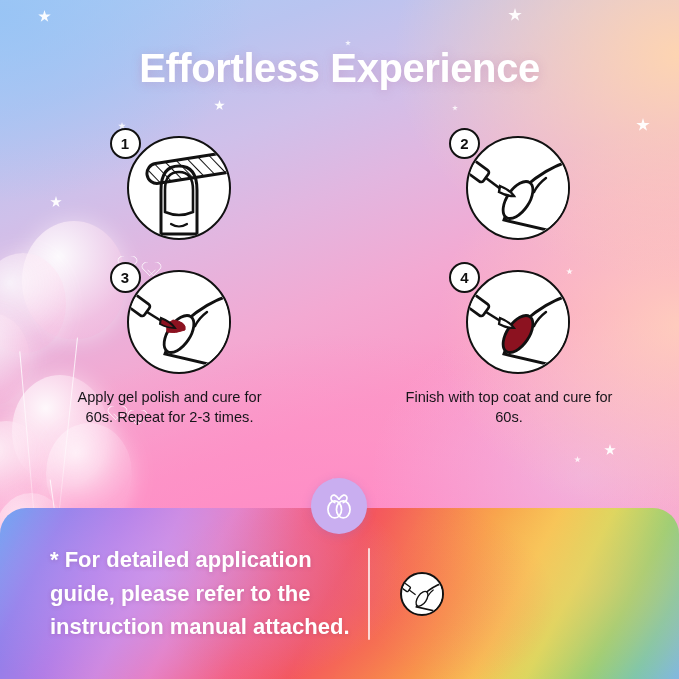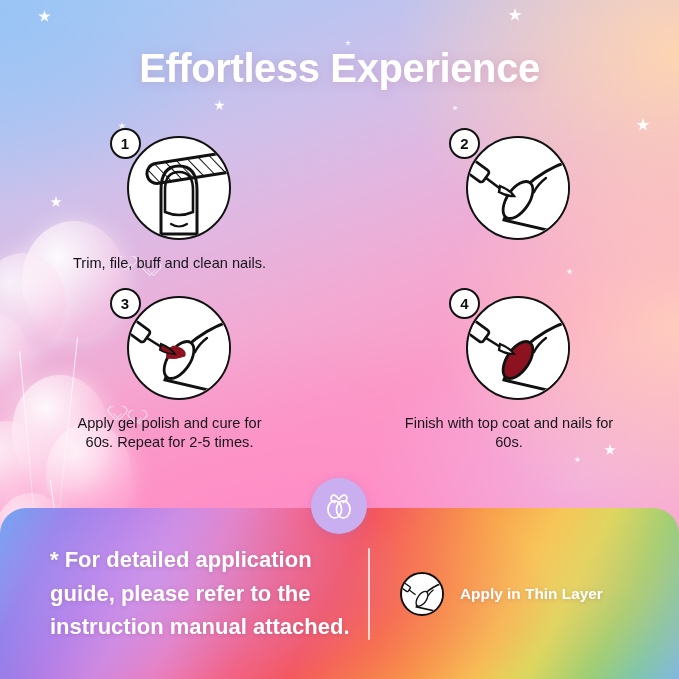--- a/index.html
+++ b/index.html
@@ -218,21 +218,20 @@
                 <path d="M42 86 Q50 91 58 86" fill="none" stroke="#111" stroke-width="2.2" stroke-linecap="round"></path>
                 <g transform="rotate(-9 50 34)">
                   <rect x="18" y="22" width="88" height="20" rx="10" fill="url(#hatch1)" stroke="#111" stroke-width="3"></rect>
                   <path d="M102 24 L110 40 L100 44 Z" fill="#fff" stroke="#111" stroke-width="3"></path>
                 </g>
               </g>
             </svg>
           </div>
           <div class="badge">1</div>
         </div>
-        <div class="caption">Trim, file, buff and clean nails.</div>
       </div>
 
       <div class="step">
         <div class="illus-wrap">
           <div class="circle-art">
             <svg viewBox="0 0 100 100" width="100" height="100">
               <defs>
                   <clipPath id="clip2">
                     <circle cx="50" cy="50" r="50"></circle>
                   </clipPath>
@@ -272,21 +271,21 @@
                 <ellipse cx="50" cy="62" rx="11" ry="21" transform="rotate(34 50 62)" fill="#fff" stroke="#111" stroke-width="2.8"></ellipse>
                 <path d="M44 48 Q58 50 56 58 Q46 62 38 60 Q36 52 44 48 Z" fill="#8c1220" stroke="#8c1220" stroke-width="1"></path>
                 <rect x="-2" y="26" width="22" height="14" rx="3" transform="rotate(36 9 33)" fill="#fff" stroke="#111" stroke-width="2.8"></rect>
                 <path d="M18 40 L34 50" stroke="#111" stroke-width="2.6"></path>
                 <path d="M32 46 Q42 50 46 56 Q38 56 31 52 Z" fill="#8c1220" stroke="#111" stroke-width="2"></path>
               </g>
             </svg>
           </div>
           <div class="badge">3</div>
         </div>
-        <div class="caption">Apply gel polish and cure for 60s. Repeat for 2-5 times.</div>
+        <div class="caption">Apply gel polish and cure for 60s. Repeat for 2-3 times.</div>
       </div>
 
       <div class="step">
         <div class="illus-wrap">
           <div class="circle-art">
             <svg viewBox="0 0 100 100" width="100" height="100">
               <defs>
                   <clipPath id="clip4">
                     <circle cx="50" cy="50" r="50"></circle>
                   </clipPath>
@@ -297,21 +296,21 @@
                 <path d="M66 54 Q62 48 56 50" fill="none" stroke="#111" stroke-width="2.4" stroke-linecap="round"></path>
                 <ellipse cx="50" cy="62" rx="11" ry="21" transform="rotate(34 50 62)" fill="#8c1220" stroke="#111" stroke-width="2.8"></ellipse>
                 <rect x="-2" y="26" width="22" height="14" rx="3" transform="rotate(36 9 33)" fill="#fff" stroke="#111" stroke-width="2.8"></rect>
                 <path d="M18 40 L34 50" stroke="#111" stroke-width="2.6"></path>
                 <path d="M32 46 Q42 50 46 56 Q38 56 31 52 Z" fill="#fff" stroke="#111" stroke-width="2.2"></path>
               </g>
             </svg>
           </div>
           <div class="badge">4</div>
         </div>
-        <div class="caption">Finish with top coat and nails for 60s.</div>
+        <div class="caption">Finish with top coat and cure for 60s.</div>
       </div>
 
     </div>
   </div>
 
   <div class="logo-badge">
     <svg width="34" height="34" viewBox="0 0 40 40">
       <path d="M20 12 Q14 4 11 9 Q9 13 15 16" fill="none" stroke="#fff" stroke-width="2" stroke-linecap="round"></path>
       <path d="M20 12 Q26 4 29 9 Q31 13 25 16" fill="none" stroke="#fff" stroke-width="2" stroke-linecap="round"></path>
       <ellipse cx="15" cy="24" rx="8" ry="10" fill="none" stroke="#fff" stroke-width="2"></ellipse>
@@ -340,21 +339,20 @@
                 </defs>
               <g clip-path="url(#clipf1)">
                 <path d="M104 22 Q78 30 58 48 Q42 62 36 82 L96 96 L110 40 Z" fill="#fff" stroke="#111" stroke-width="4"></path>
                 <path d="M78 40 Q70 46 66 54" fill="none" stroke="#111" stroke-width="3" stroke-linecap="round"></path>
                 <ellipse cx="50" cy="62" rx="11" ry="21" transform="rotate(34 50 62)" fill="#fff" stroke="#111" stroke-width="3.4"></ellipse>
                 <rect x="-2" y="26" width="22" height="14" rx="3" transform="rotate(36 9 33)" fill="#fff" stroke="#111" stroke-width="3.4"></rect>
                 <path d="M18 40 L34 52" stroke="#111" stroke-width="3"></path>
               </g>
             </svg>
           </div>
-          <div class="feat-label">Apply in Thin Layer</div>
         </div>
 
 
       </div>
     </div>
   </div>
 
 </div>
 
 </body></html>

